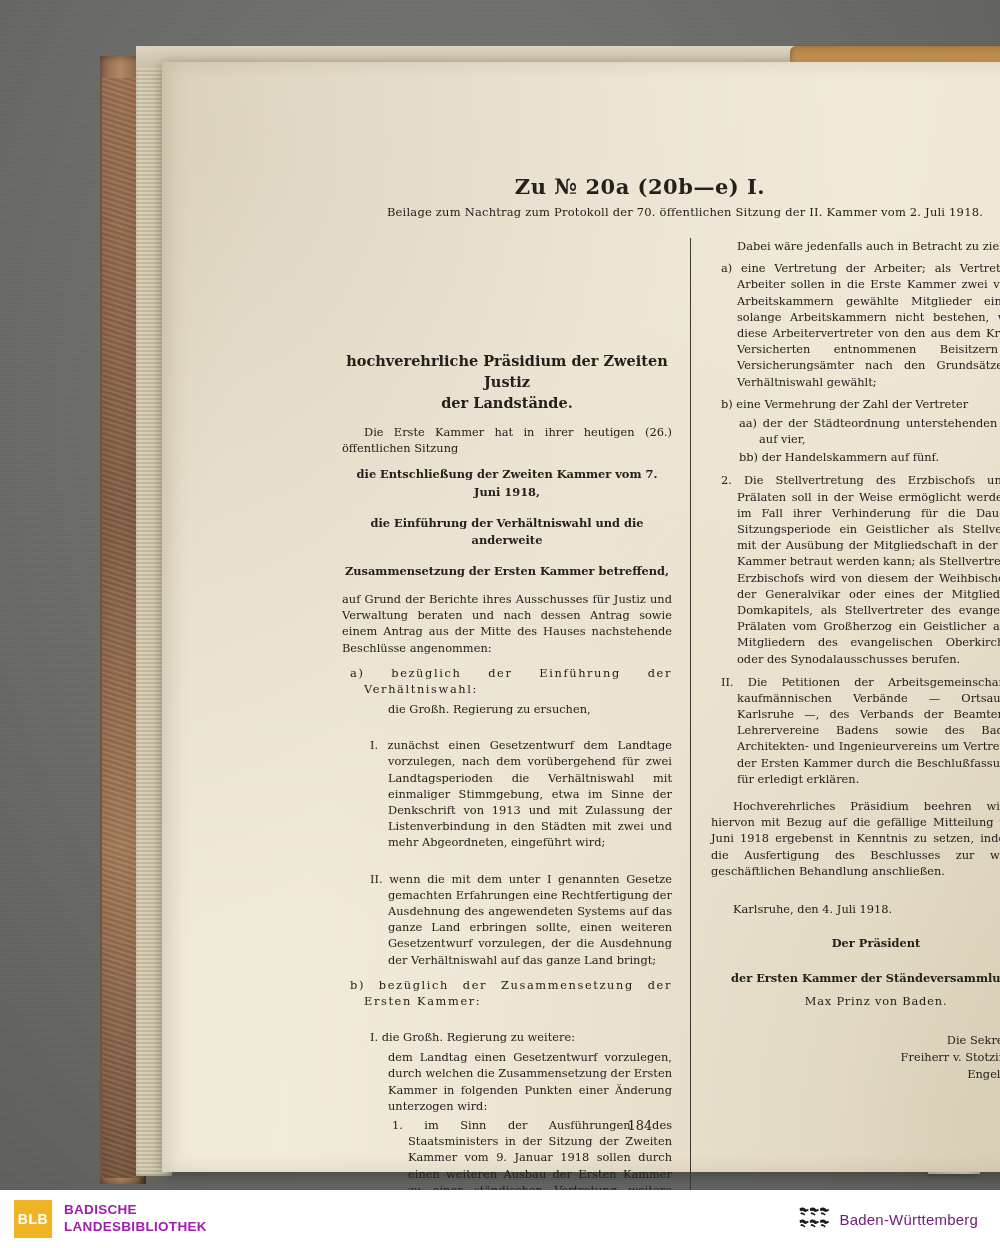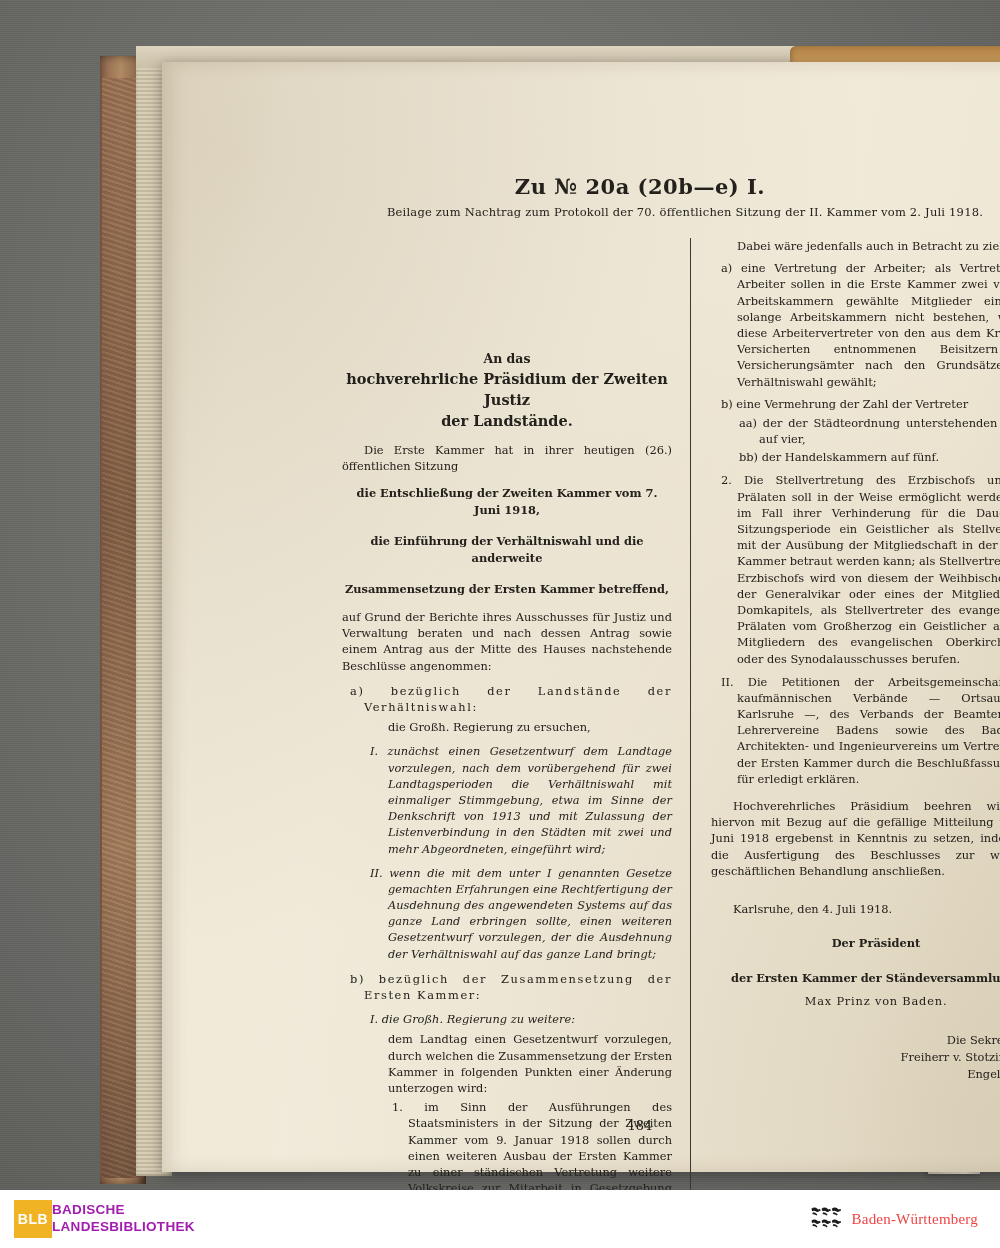--- a/index.html
+++ b/index.html
@@ -154,21 +154,21 @@
     font-weight: bold;
     margin-top: 112px;
     line-height: 1.45;
   }
   .addr-small { font-size: 12.5px; }
   .addr-big { font-size: 14.5px; }
   .para { margin-top: 11px; text-indent: 22px; }
   .para.noind { text-indent: 0; }
   .center-bold { text-align: center; font-weight: bold; line-height: 1.5; margin-top: 10px; }
   .lvl-a { margin-top: 9px; padding-left: 22px; text-indent: -14px; letter-spacing: .6px;}
-  .lvl-I { margin-top: 8px; padding-left: 46px; text-indent: -18px; font-style: italic; }
+  .lvl-I { margin-top: 20px; padding-left: 46px; text-indent: -18px; }
   .lvl-i-plain { margin-top: 4px; padding-left: 46px; text-indent: 0; }
   .lvl-1 { margin-top: 3px; padding-left: 66px; text-indent: -16px; }
   .lvl-num { margin-top: 7px; padding-left: 26px; text-indent: -16px; }
   .lvl-aa { margin-top: 3px; padding-left: 48px; text-indent: -20px; }
   .lvl-bb { margin-top: 2px; padding-left: 48px; text-indent: -20px; }
   .lvl-ab { margin-top: 6px; padding-left: 26px; text-indent: -16px; }
   .tight { margin-top: 14px; }
   .sp { letter-spacing: 1.6px; }
   .sig-city { margin-top: 22px; padding-left: 22px; }
   .sig-center { text-align: center; font-weight: bold; margin-top: 18px; line-height: 1.5; }
@@ -188,21 +188,21 @@
     top: 1190px;
     width: 1000px;
     height: 58px;
     background: #ffffff;
     display: flex;
     align-items: center;
     justify-content: space-between;
     padding: 0 14px;
     box-sizing: border-box;
   }
-  #blb-group { display: flex; align-items: center; }
+  #blb-group { display: flex; align-items: center; gap: 12px; }
   #blb-logo {
     width: 38px; height: 38px;
     background: #f0b323;
     color: #fff;
     font-family: "Liberation Sans", sans-serif;
     font-weight: bold;
     font-size: 14px;
     display: flex; align-items: center; justify-content: center;
     letter-spacing: .5px;
   }
@@ -210,23 +210,23 @@
     font-family: "Liberation Sans", sans-serif;
     font-size: 13.5px;
     font-weight: bold;
     color: #a21caf;
     line-height: 1.25;
     letter-spacing: .3px;
   }
   #bw-group { display: flex; align-items: center; gap: 10px; padding-right: 8px;}
   #bw-crest { width: 34px; height: 34px; }
   #bw-text {
-    font-family: Liberation Serif, serif;
+    font-family: Liberation Sans, sans-serif;
     font-size: 15px;
-    color: #ef4444;
+    color: #701a75;
     letter-spacing: .2px;
   }
 </style>
 </head>
 <body>
 
 <div id="scan-backdrop"></div>
 
 <div id="book">
   <div id="next-page-edge"></div>
@@ -242,34 +242,33 @@
 
     <div id="text-area">
 
       <div id="doc-heading" class="frak">Zu № 20a (20b—e) I.</div>
       <div id="doc-subheading" class="frak">Beilage zum Nachtrag zum Protokoll der 70. öffentlichen Sitzung der II. Kammer vom 2. Juli 1918.</div>
 
       <div id="columns">
 
         <div class="col frak" id="col-left">
           <div class="addr-block">
-            <div class="addr-small">An das</div>
             <div class="addr-big">hochverehrliche Präsidium der Zweiten Justiz</div>
             <div class="addr-big">der Landstände.</div>
           </div>
 
           <div class="para">Die Erste Kammer hat in ihrer heutigen (26.) öffentlichen Sitzung</div>
 
           <div class="center-bold">die Entschließung der Zweiten Kammer vom 7. Juni 1918,</div>
           <div class="center-bold tight">die Einführung der Verhältniswahl und die anderweite</div>
           <div class="center-bold tight">Zusammensetzung der Ersten Kammer betreffend,</div>
 
           <div class="para noind">auf Grund der Berichte ihres Ausschusses für Justiz und Verwaltung beraten und nach dessen Antrag sowie einem Antrag aus der Mitte des Hauses nachstehende Beschlüsse angenommen:</div>
 
-          <div class="lvl-a sp">a) bezüglich der Landstände der Verhältniswahl:</div>
+          <div class="lvl-a sp">a) bezüglich der Einführung der Verhältniswahl:</div>
           <div class="lvl-i-plain">die Großh. Regierung zu ersuchen,</div>
           <div class="lvl-I">I. zunächst einen Gesetzentwurf dem Landtage vorzulegen, nach dem vorübergehend für zwei Landtagsperioden die Verhältniswahl mit einmaliger Stimmgebung, etwa im Sinne der Denkschrift von 1913 und mit Zulassung der Listenverbindung in den Städten mit zwei und mehr Abgeordneten, eingeführt wird;</div>
           <div class="lvl-I">II. wenn die mit dem unter I genannten Gesetze gemachten Erfahrungen eine Rechtfertigung der Ausdehnung des angewendeten Systems auf das ganze Land erbringen sollte, einen weiteren Gesetzentwurf vorzulegen, der die Ausdehnung der Verhältniswahl auf das ganze Land bringt;</div>
 
           <div class="lvl-a sp">b) bezüglich der Zusammensetzung der Ersten Kammer:</div>
           <div class="lvl-I">I. die Großh. Regierung zu weitere:</div>
           <div class="lvl-i-plain">dem Landtag einen Gesetzentwurf vorzulegen, durch welchen die Zusammensetzung der Ersten Kammer in folgenden Punkten einer Änderung unterzogen wird:</div>
           <div class="lvl-1">1. im Sinn der Ausführungen des Staatsministers in der Sitzung der Zweiten Kammer vom 9. Januar 1918 sollen durch einen weiteren Ausbau der Ersten Kammer zu einer ständischen Vertretung weitere Volkskreise zur Mitarbeit in Gesetzgebung und Verwaltung herangezogen werden.</div>
         </div>
 

